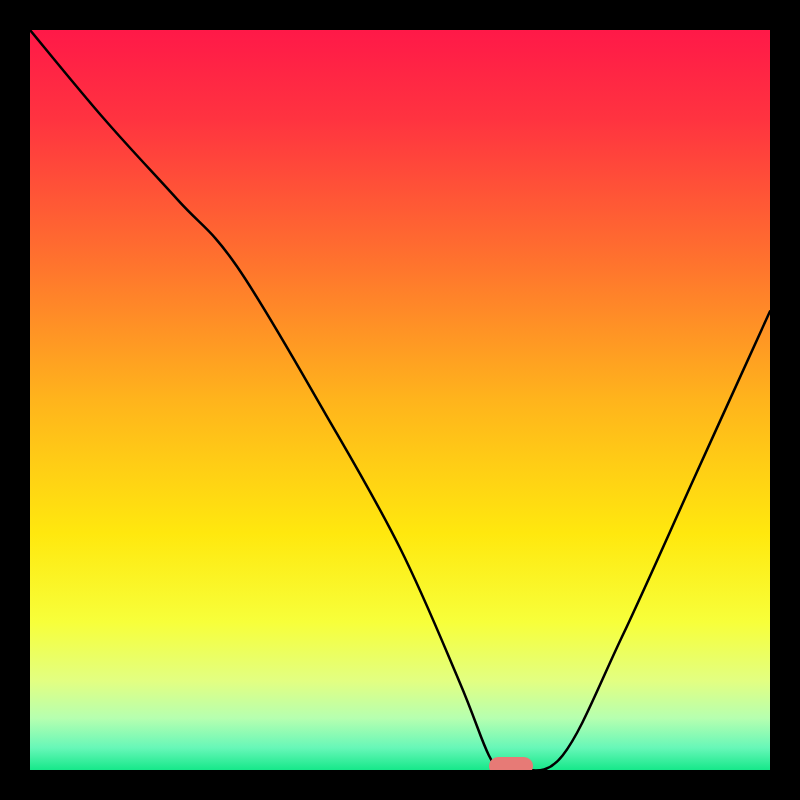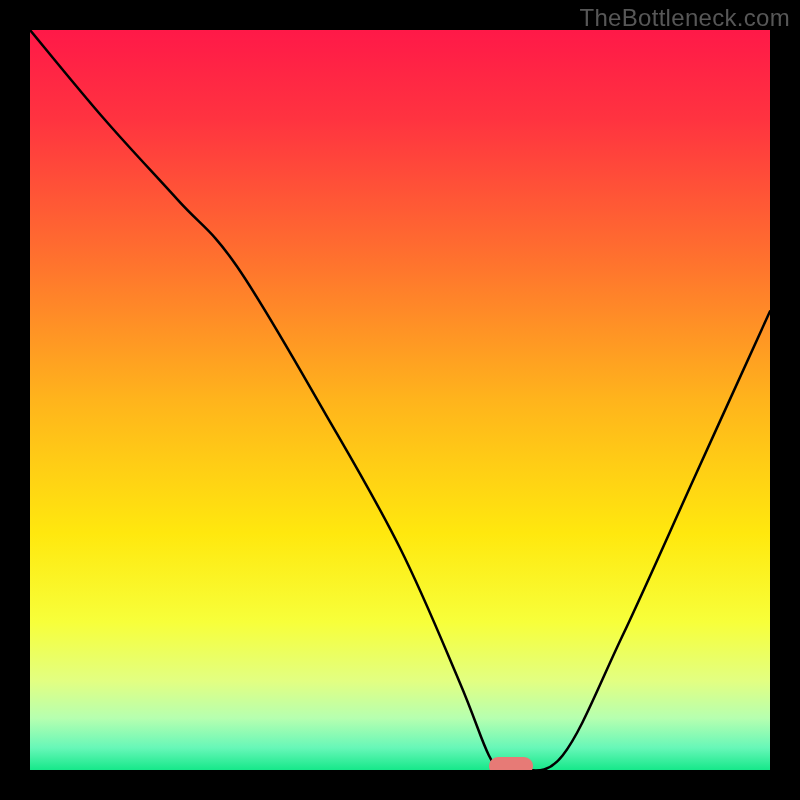--- a/index.html
+++ b/index.html
@@ -55,21 +55,20 @@
     border-radius: 9px;
     background: #e77a76;
     z-index: 6;
     transform: translate(-50%, -50%);
   }
 </style>
 </head>
 <body>
 
 <div class="frame">
-  <div class="watermark">TheBottleneck.com</div>
 
   <div class="plot">
     <svg class="gradient" viewBox="0 0 740 740" preserveAspectRatio="none">
       <defs>
         <linearGradient id="bg-grad" x1="0" y1="0" x2="0" y2="1">
             <stop offset="0%" stop-color="#ff1948"></stop>
             <stop offset="12%" stop-color="#ff3340"></stop>
             <stop offset="30%" stop-color="#ff6e2f"></stop>
             <stop offset="50%" stop-color="#ffb41c"></stop>
             <stop offset="68%" stop-color="#ffe80e"></stop>

